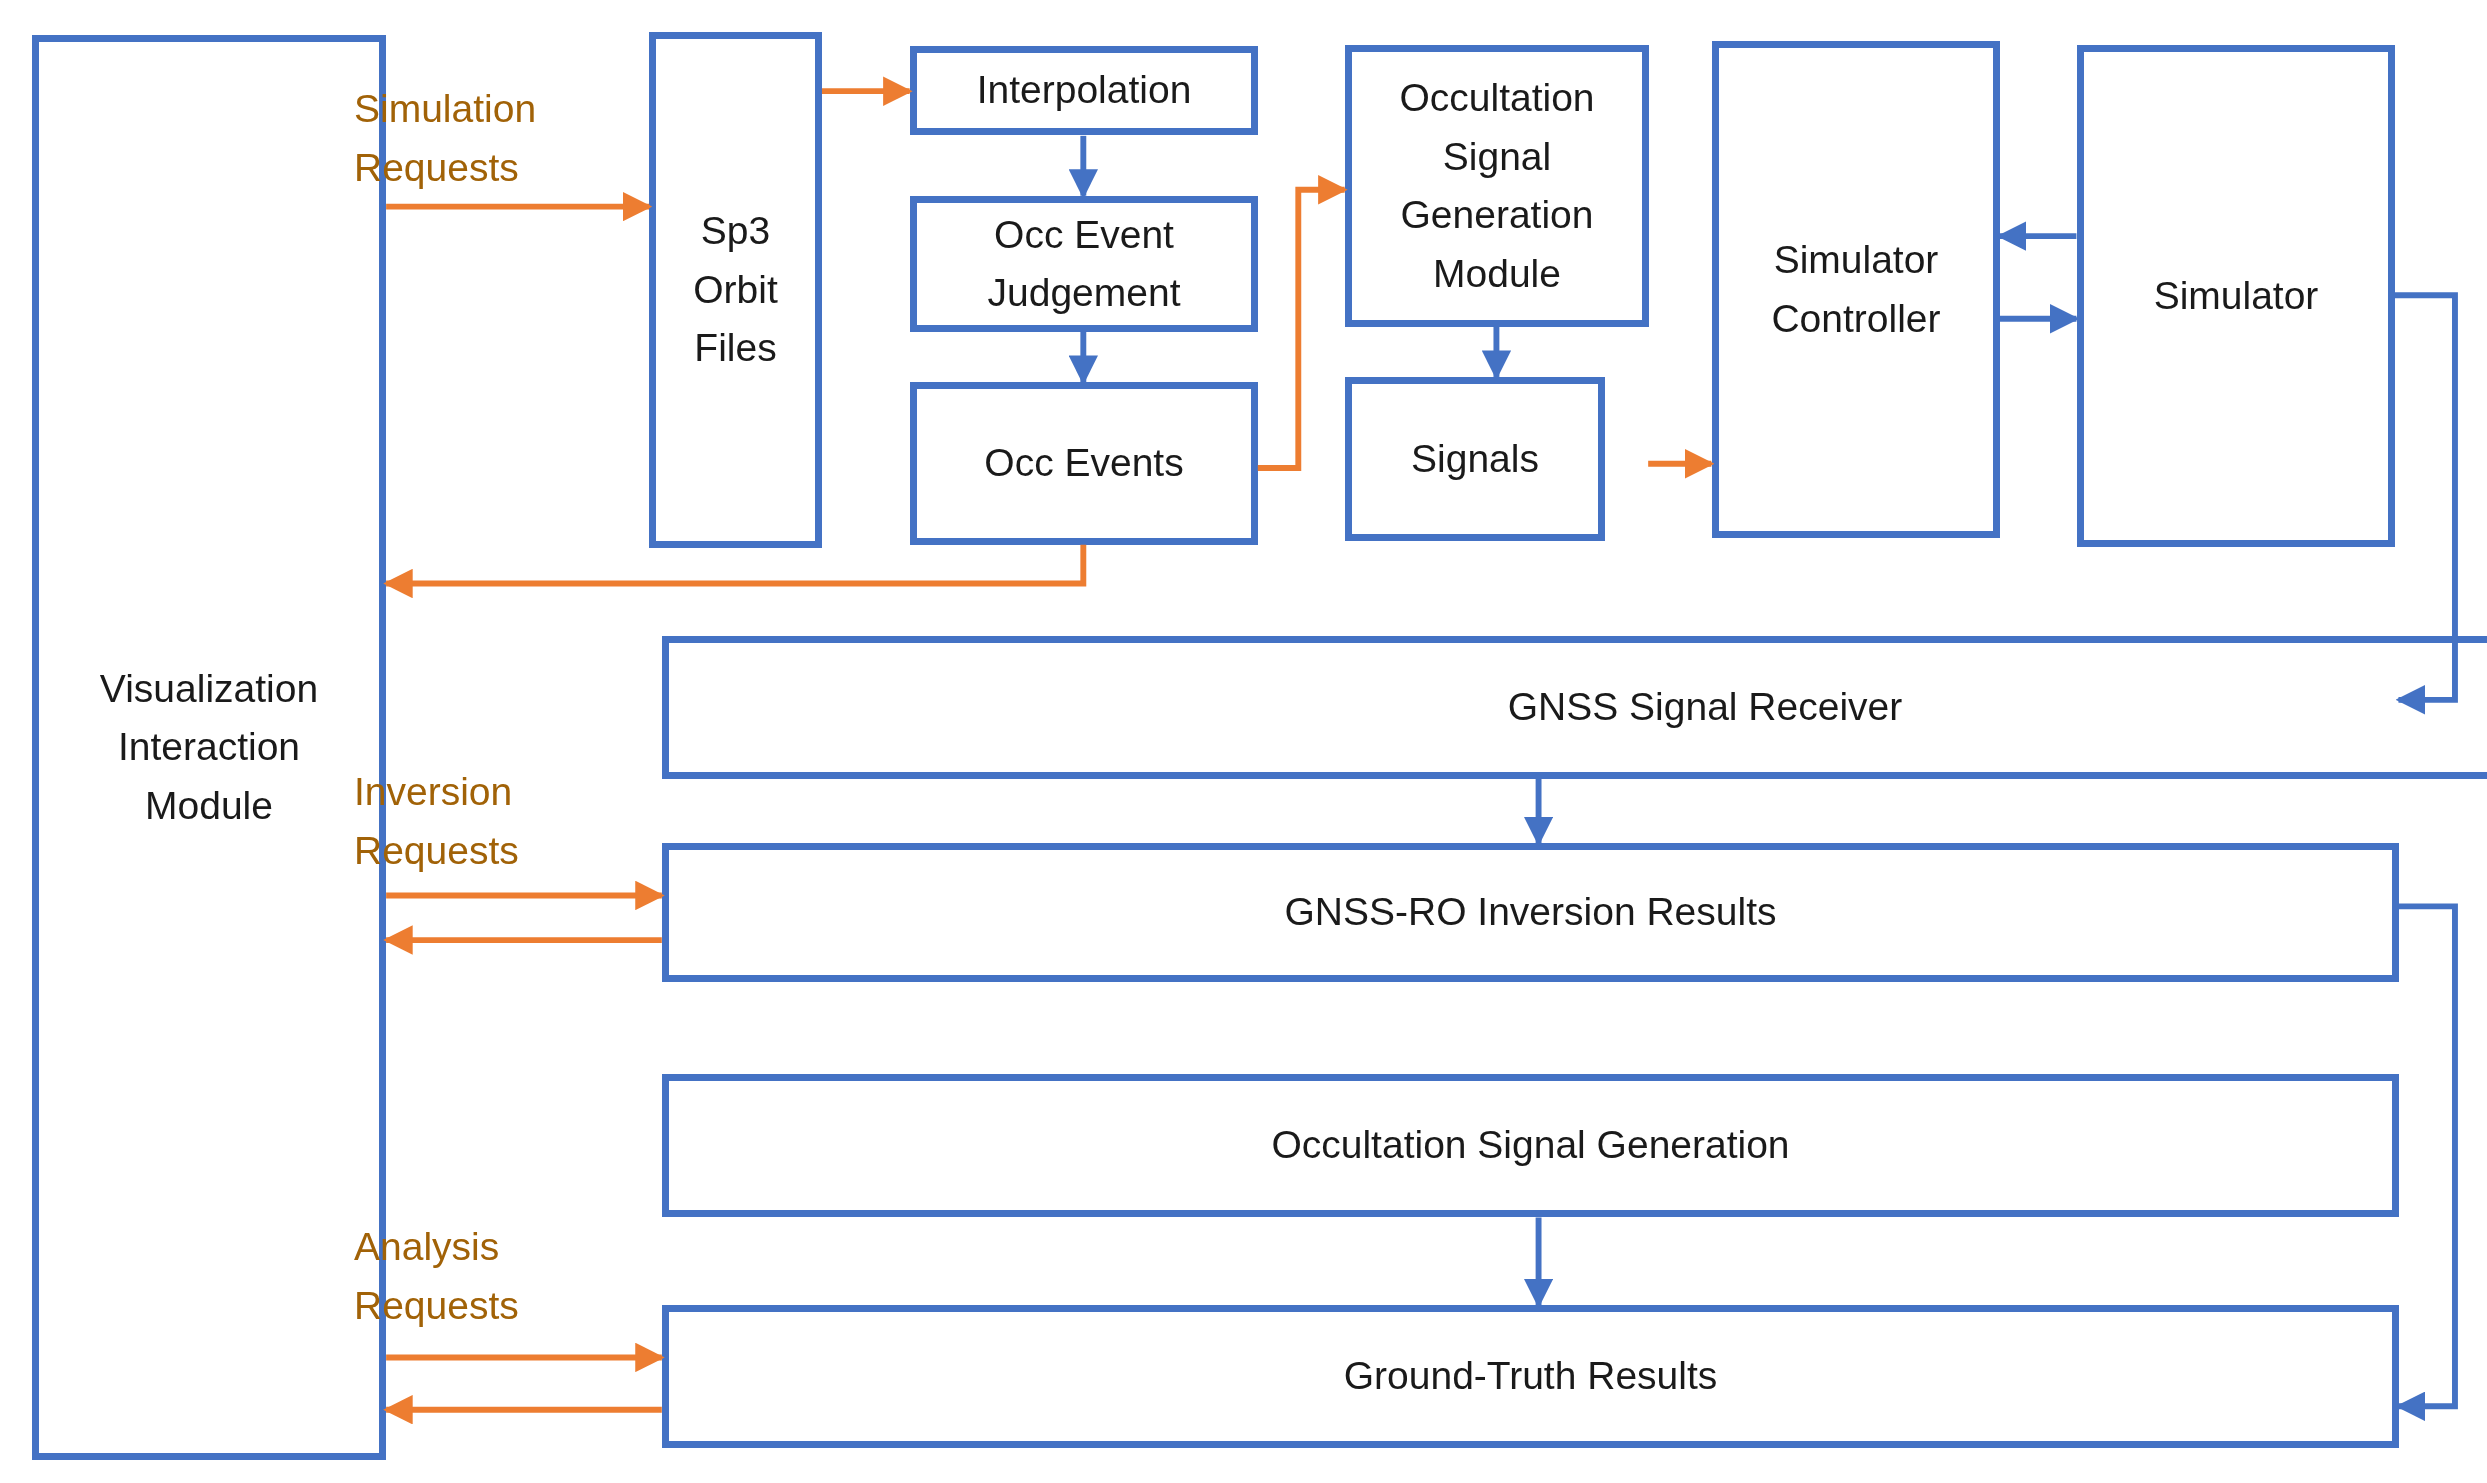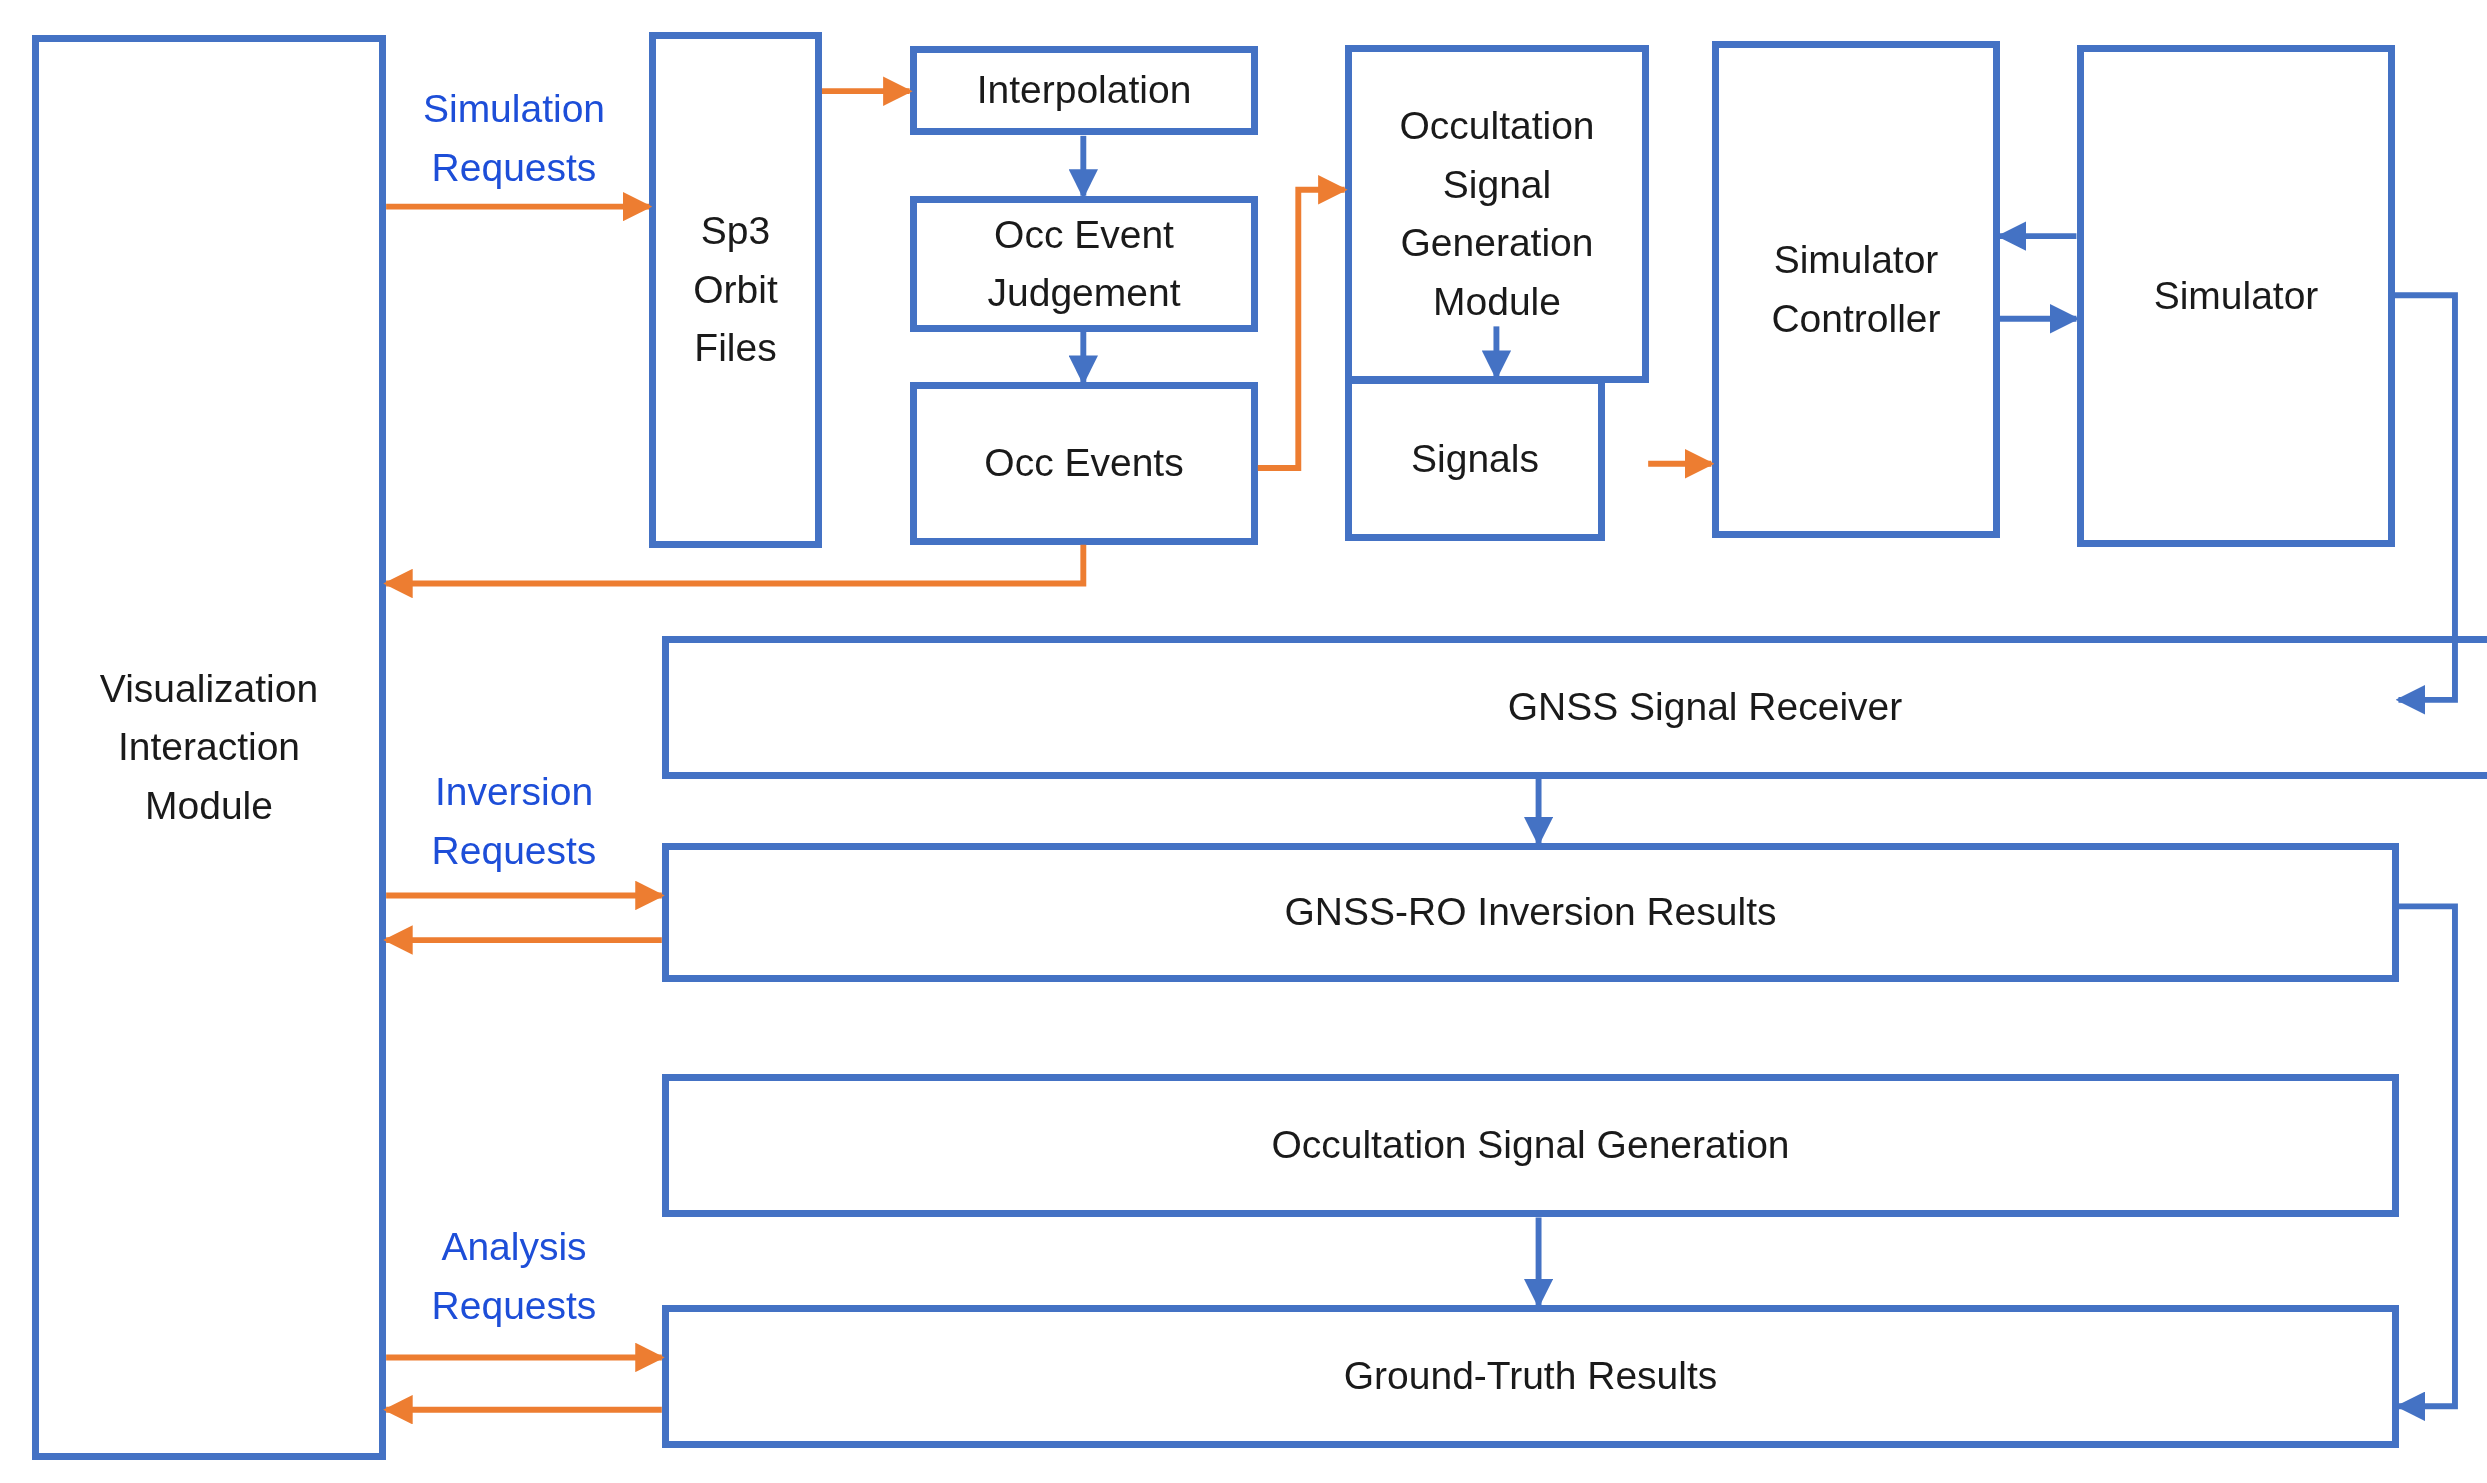--- a/index.html
+++ b/index.html
@@ -23,33 +23,33 @@
     color: #1a1a1a;
   }
   .box .label {
     white-space: pre-line;
     font-size: 39px;
     line-height: 1.5;
     color: #1a1a1a;
   }
   .edge-label {
     position: absolute;
-    text-align: center;
+    text-align: left;
     white-space: pre-line;
     font-size: 39px;
     line-height: 1.5;
-    color: #1d4ed8;
+    color: #a16207;
   }
   
   .b-viz        { left: 32px;   top: 35px;   width: 354px;  height: 1425px; }
   .b-sp3        { left: 649px;  top: 32px;   width: 173px;  height: 516px; }
   .b-interp     { left: 910px; top: 46px;   width: 348px;  height: 89px; justify-content: center; }
   .b-oej        { left: 910px; top: 196px;  width: 348px;  height: 136px; }
   .b-occevents  { left: 910px; top: 382px;  width: 348px;  height: 163px; }
-  .b-osgm       { left: 1345px; top: 45px;   width: 304px;  height: 338px; }
+  .b-osgm       { left: 1345px; top: 45px;   width: 304px;  height: 282px; }
   .b-signals    { left: 1345px; top: 377px;  width: 260px;  height: 164px; }
   .b-controller { left: 1712px; top: 41px;   width: 288px;  height: 497px; }
   .b-simulator  { left: 2077px; top: 45px;   width: 318px;  height: 502px; }
   .b-receiver   { left: 662px;  top: 636px;  width: 2086px; height: 143px; }
   .b-gnssro     { left: 662px;  top: 843px; width: 1737px; height: 139px; }
   .b-osg        { left: 662px;  top: 1074px; width: 1737px; height: 143px; }
   .b-gt         { left: 662px;  top: 1305px; width: 1737px; height: 143px; }
   
   .l-simreq { left: 354px; top: 80px;   width: 320px; }
   .l-invreq { left: 354px; top: 763px;  width: 320px; }

